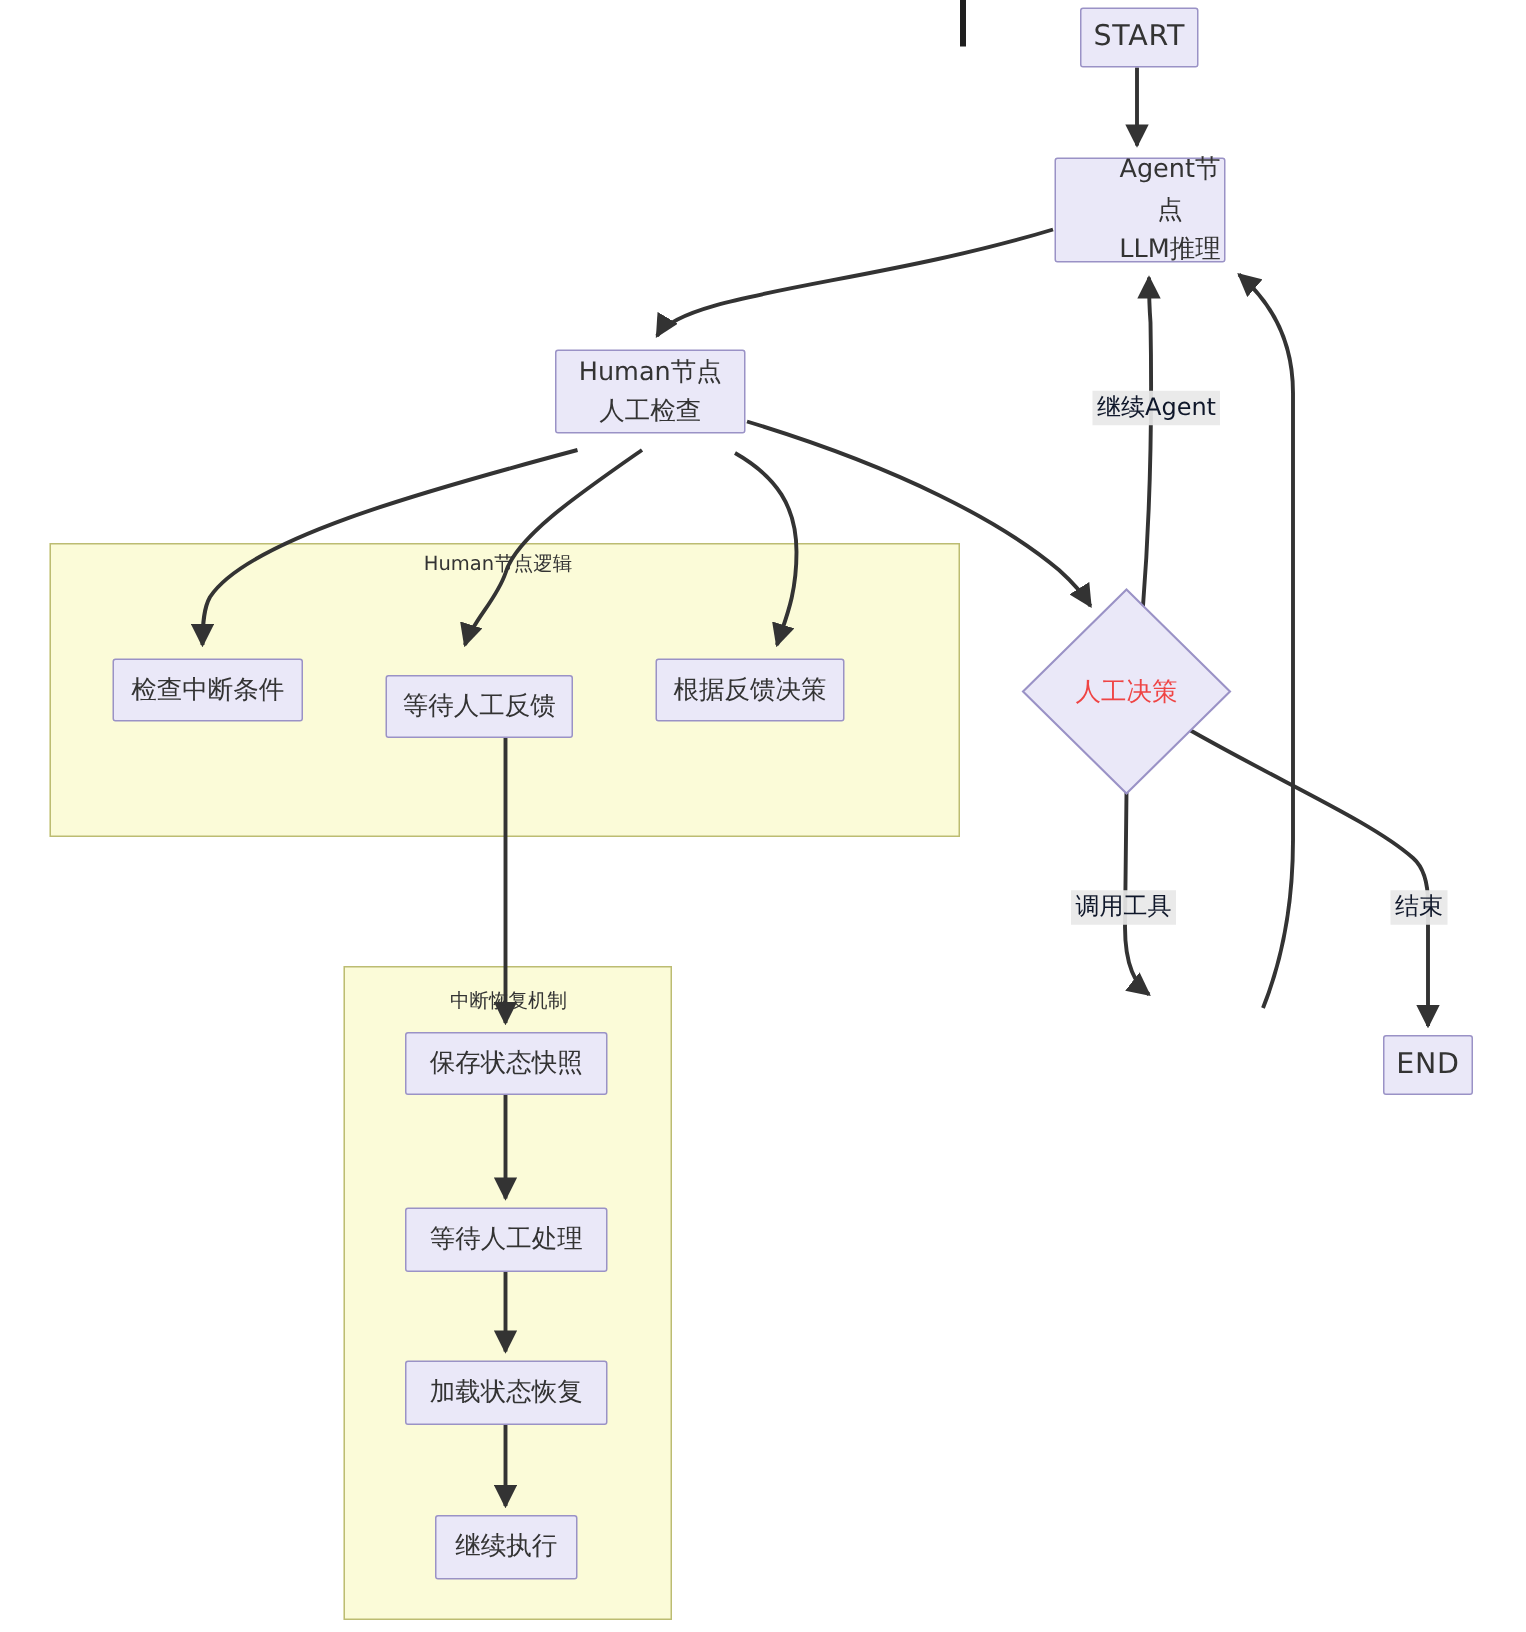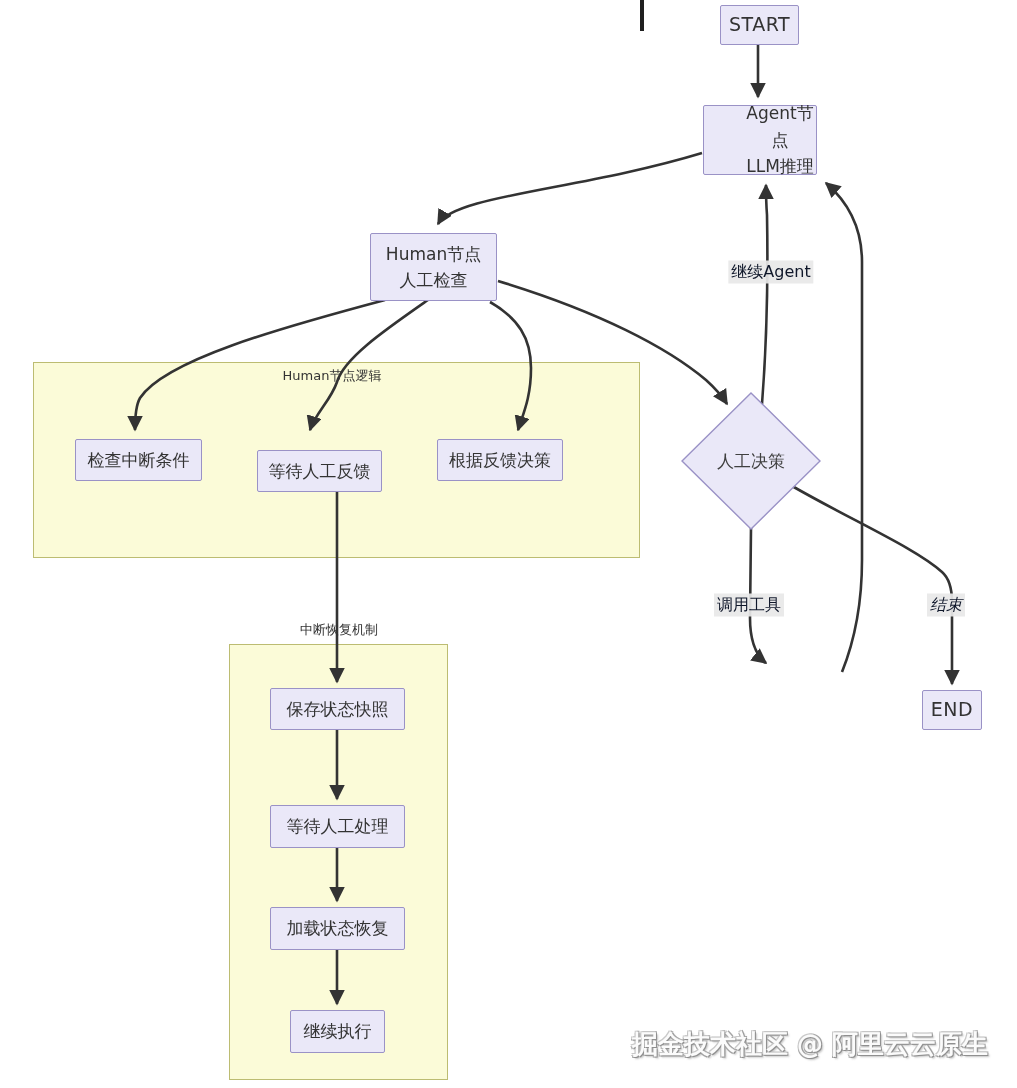--- a/index.html
+++ b/index.html
@@ -29,58 +29,58 @@
     border-radius: 2px;
     display: flex; align-items: center; justify-content: center;
     text-align: center;
     white-space: pre-line;
     font-size: 17px; line-height: 1.55; color: #333;
   }
   .node.caps { font-size: 19px; letter-spacing: 0.5px; }
 
   #n-start  { left: 720px; top: 5px;    width: 79px;  height: 40px; }
   #n-agent  { left: 703px; top: 105px;  width: 114px; height: 70px; padding-left: 40px; }
-  #n-human  { left: 370px; top: 233px;  width: 127px; height: 68px; }
+  #n-human  { left: 370px; top: 233px;  width: 127px; height: 56px; }
   #n-check  { left: 75px;  top: 439px;  width: 127px; height: 42px; text-align: right; }
   #n-waitfb { left: 257px; top: 450px;  width: 125px; height: 42px; }
   #n-decfb  { left: 437px; top: 439px;  width: 126px; height: 42px; }
   #n-tool   { left: 758px; top: 675px;  width: 96px;  height: 68px; }
   #n-end    { left: 922px; top: 690px;  width: 60px;  height: 40px; }
   #n-save   { left: 270px; top: 688px;  width: 135px; height: 42px; }
   #n-waith  { left: 270px; top: 805px;  width: 135px; height: 43px; }
   #n-load   { left: 270px; top: 907px;  width: 135px; height: 43px; }
   #n-resume { left: 290px; top: 1010px; width: 95px;  height: 43px; }
 
   
   #sg-human-logic { left: 33px;  top: 362px; width: 607px; height: 196px; }
   #sg-recovery    { left: 229px; top: 644px; width: 219px; height: 436px; }
   .sub-title {
     font-size: 13px; color: #333; text-align: center;
     transform: translateX(-50%);
     white-space: nowrap;
   }
   #t-human-logic { left: 332px; top: 367px; }
-  #t-recovery    { left: 339px; top: 621px; }
+  #t-recovery    { left: 339px; top: 658px; }
 
   
   .diamond-label {
     left: 751px; top: 461px; transform: translate(-50%, -50%);
-    font-size: 17px; color: #404040; white-space: nowrap;
+    font-size: 17px; color: #ef4444; white-space: nowrap;
   }
 
   
   .edge-label {
     transform: translate(-50%, -50%);
     background: rgba(232,232,232,0.92);
     padding: 1px 3px;
     font-size: 16px; color: #0f172a; white-space: nowrap;
   }
   #el-continue { left: 771px; top: 272px; }
   #el-calltool { left: 749px; top: 605px; }
-  #el-finish   { left: 946px; top: 605px; font-style: italic; }
+  #el-finish   { left: 946px; top: 605px; }
 
   
   .watermark {
     left: 988px; top: 1044px;
     transform: translate(-100%, -50%);
     font-size: 26px; font-weight: bold; white-space: nowrap;
     color: #fbfbfb;
     text-shadow:
       1px 1px 0 #8f8f8f, -1px -1px 0 #c9c9c9,
       1px -1px 0 #a5a5a5, -1px 1px 0 #a5a5a5,
@@ -141,17 +141,16 @@
   <div class="node caps" id="n-end">END</div>
   <div class="node" id="n-save">保存状态快照</div>
   <div class="node" id="n-waith">等待人工处理</div>
   <div class="node" id="n-load">加载状态恢复</div>
   <div class="node" id="n-resume">继续执行</div>
 
   <div class="edge-label" id="el-continue">继续Agent</div>
   <div class="edge-label" id="el-calltool">调用工具</div>
   <div class="edge-label" id="el-finish">结束</div>
 
-  <div class="watermark">掘金技术社区 @ 阿里云云原生</div>
 
   <div class="artifact"></div>
 
 </div>
 
 </body></html>

